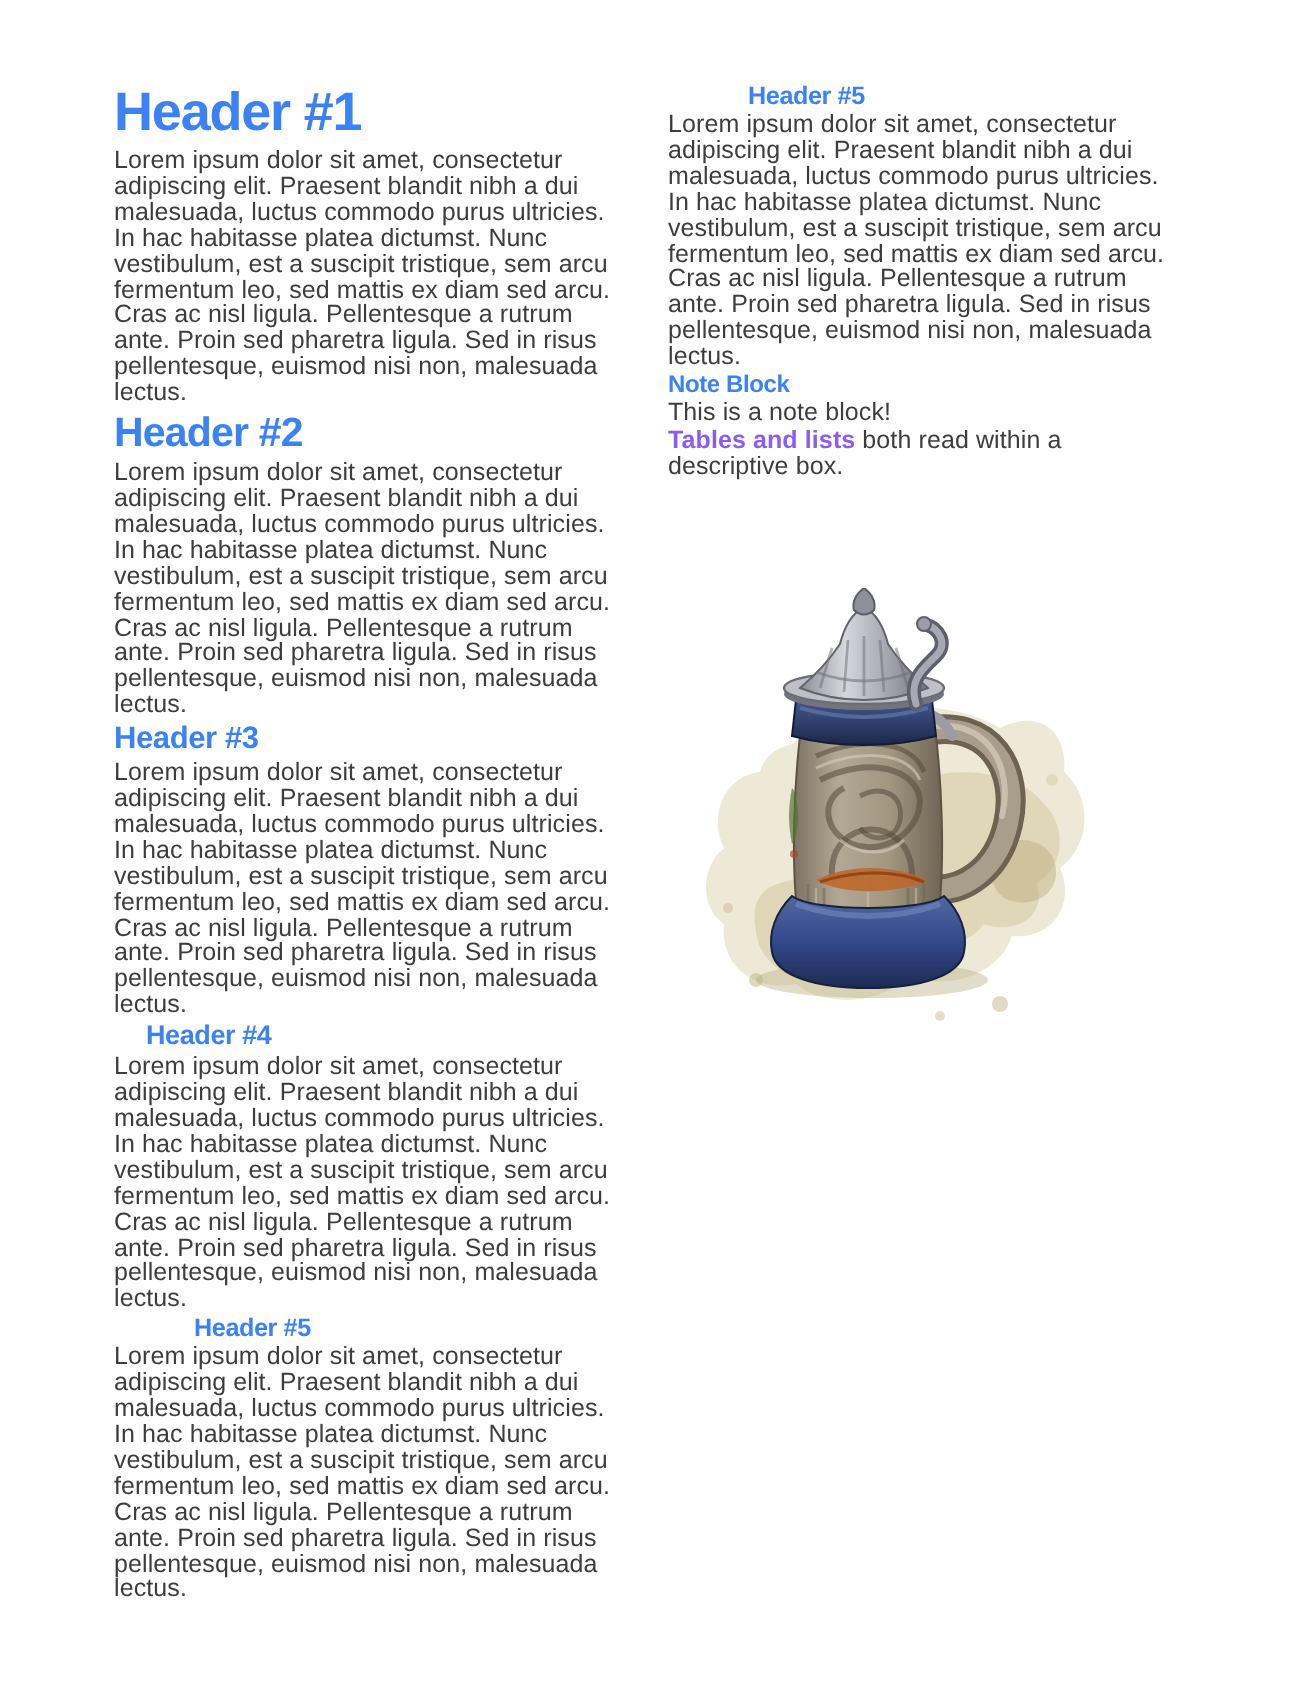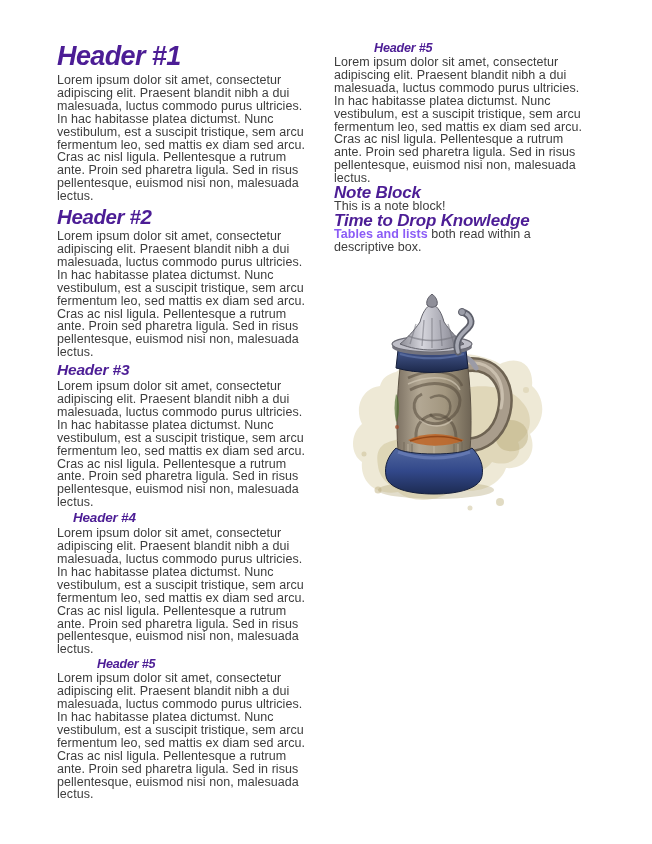--- a/index.html
+++ b/index.html
@@ -15,32 +15,31 @@
   .col-left{left:57px;top:41px;}
   .col-right{left:334px;top:40px;}
   p.body{
     font-size:12.5px;
     line-height:12.9px;
     letter-spacing:0.05px;
     margin:0 0 1px 0;
     color:#3d3d3d;
   }
   h1,h2,h3,h4,h5,h6{
-    color:#4c1d95;
+    color:#3b82f6;
     font-weight:700;
     letter-spacing:-0.2px;
     font-family:"Liberation Sans", sans-serif;
-    font-style:italic;
   }
   h1{font-size:27px;line-height:30px;margin:0 0 3px 0;letter-spacing:-0.6px;}
   h2{font-size:20.5px;line-height:23px;margin:2px 0 2px 0;letter-spacing:-0.4px;}
   h3{font-size:15.5px;line-height:18px;margin:2px 0 1px 0;}
   h4{font-size:13.5px;line-height:16px;margin:1px 0 1px 0;padding-left:16px;}
   h5{font-size:12.6px;line-height:15px;margin:1px 0 0 0;padding-left:40px;}
-  h6{font-size:17px;line-height:13px;margin:1px 0 1px 0;}
+  h6{font-size:12px;line-height:13px;margin:1px 0 1px 0;}
   strong{font-weight:700;color:#8b5cf6;}
   .illustration{
     position:absolute;
     left:350px;top:294px;
     width:240px;height:240px;
   }
 </style>
 </head>
 <body>
 
@@ -72,21 +71,20 @@
   <div class="col col-right">
     <section>
       <h5>Header #5</h5>
       <p class="body">Lorem ipsum dolor sit amet, consectetur adipiscing elit. Praesent blandit nibh a dui malesuada, luctus commodo purus ultricies. In hac habitasse platea dictumst. Nunc vestibulum, est a suscipit tristique, sem arcu fermentum leo, sed mattis ex diam sed arcu. Cras ac nisl ligula. Pellentesque a rutrum ante. Proin sed pharetra ligula. Sed in risus pellentesque, euismod nisi non, malesuada lectus.</p>
     </section>
     <section>
       <h6>Note Block</h6>
       <p class="body">This is a note block!</p>
     </section>
     <section>
-      <h6>Time to Drop Knowledge</h6>
     </section>
     <p class="body"><strong>Tables and lists</strong><span> both read within a descriptive box.</span></p>
   </div>
 
   <svg class="illustration" viewBox="0 0 240 240" aria-hidden="true">
     <defs>
       <linearGradient id="lidGrad" x1="0" y1="0" x2="1" y2="0">
         <stop offset="0" stop-color="#8d8d96"></stop>
         <stop offset="0.35" stop-color="#d6d6dd"></stop>
         <stop offset="0.7" stop-color="#a3a3ad"></stop>

